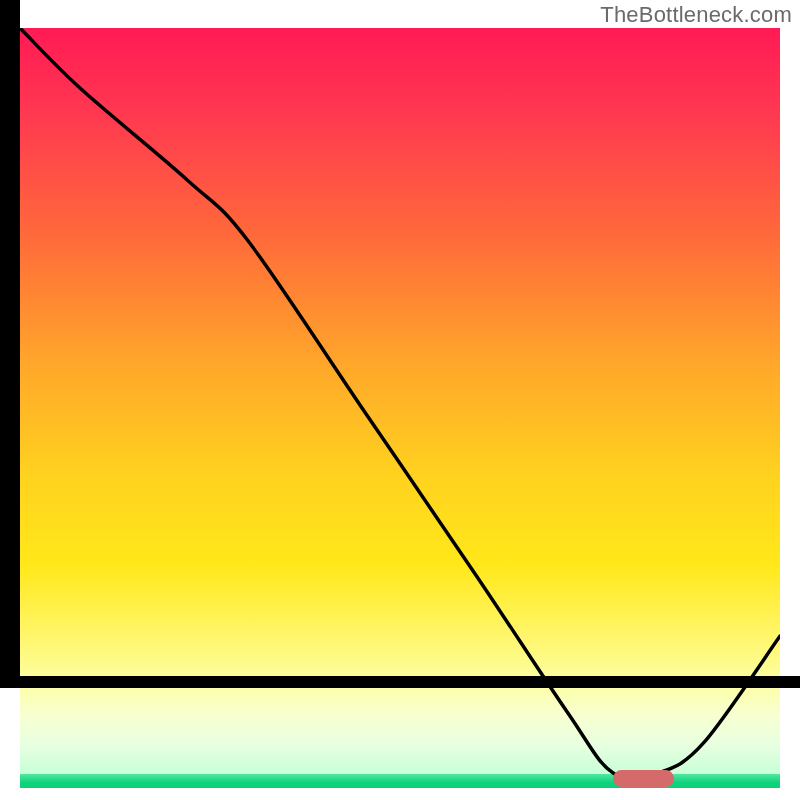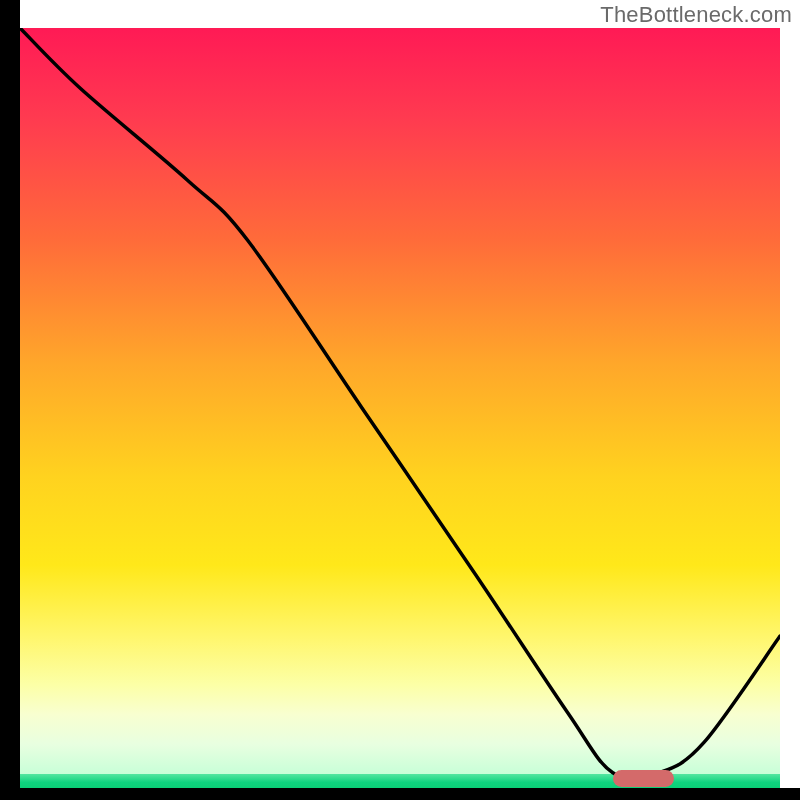--- a/index.html
+++ b/index.html
@@ -6,21 +6,21 @@
     margin: 0;
     padding: 0;
     width: 800px;
     height: 800px;
     background: #ffffff;
     font-family: Arial, Helvetica, sans-serif;
   }
   .wrap {
     position: relative;
     width: 800px;
-    height: 800px;
+    height: 688px;
   }
   .watermark {
     position: absolute;
     top: 2px;
     right: 8px;
     color: #6a6a6a;
     font-size: 22px;
     font-weight: 500;
     letter-spacing: 0.2px;
   }

